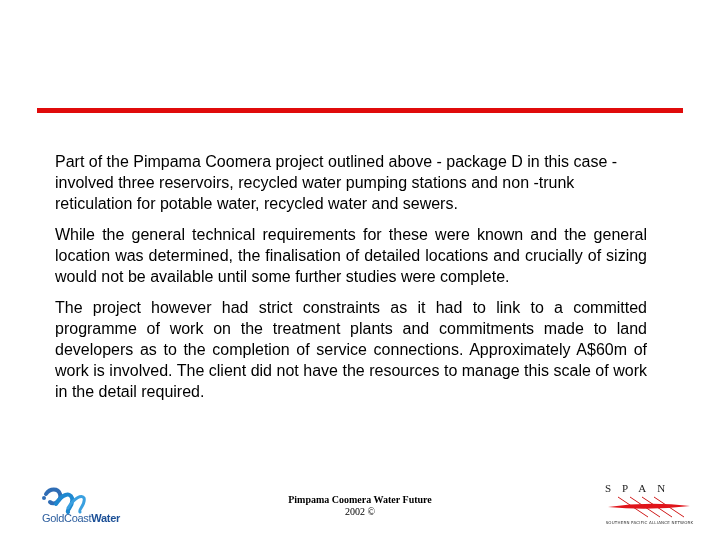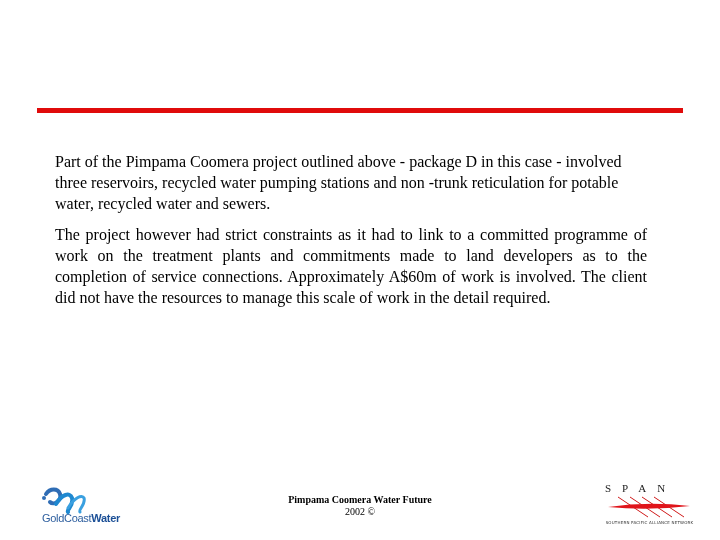--- a/index.html
+++ b/index.html
@@ -7,21 +7,21 @@
       width: 720px; height: 540px; background: #ffffff;
       position: relative; overflow: hidden;
       font-family: "Liberation Sans", sans-serif; color: #000;
     }
     .red-rule {
       position: absolute; left: 37px; top: 108px; width: 646px; height: 5px;
       background: #e00b0b;
     }
     .body-text {
       position: absolute; left: 55px; top: 151px; width: 592px;
-      font-size: 16px; line-height: 21px; font-family: Liberation Serif, serif;
+      font-size: 16px; line-height: 21px;
     }
     .para { margin: 0 0 10px 0; text-align: justify; }
     .para.left { text-align: left; }
     .footer-center {
       position: absolute; left: 240px; top: 494px; width: 240px;
       text-align: center; font-size: 10px; line-height: 12px;
       font-family: Liberation Serif, serif;
     }
     .footer-title { font-weight: bold; }
     .gcw-logo { position: absolute; left: 40px; top: 484px; width: 120px; height: 46px; }
@@ -41,20 +41,21 @@
       font-family: "DejaVu Sans", sans-serif;
     }
   </style>
 </head>
 <body>
 
 <div class="red-rule"></div>
 
 <div class="body-text">
   <p class="para left">Part of the Pimpama Coomera project outlined above  - package D in this case  - involved three reservoirs, recycled water pumping stations and non -trunk reticulation for potable water, recycled  water and sewers.</p>
+  <p class="para">While the general technical requirements for these were known and the general location was determined, the finalisation of detailed locations and crucially of sizing would not be available until some further studies were complete.</p>
   <p class="para">The project however had strict constraints as it had to link to a committed programme of work on the treatment plants and commitments made to land developers as to the completion of service connections. Approximately A$60m of work is involved. The client did not have the resources to manage this scale of work in the detail required.</p>
 </div>
 
 <svg class="gcw-logo" viewBox="0 0 120 46">
   <path d="M6 10 C10 4, 18 4, 20 10 C22 16, 14 22, 10 18" fill="none" stroke="#2f6db5" stroke-width="4" stroke-linecap="round"></path>
   <path d="M16 20 C22 10, 30 8, 32 14 C34 22, 26 26, 28 28" fill="none" stroke="#1e88d0" stroke-width="4" stroke-linecap="round"></path>
   <path d="M28 24 C34 14, 42 10, 44 14 C46 20, 38 26, 40 28" fill="none" stroke="#3aa0e0" stroke-width="3" stroke-linecap="round"></path>
   <circle cx="4" cy="14" r="2" fill="#2f6db5"></circle>
 </svg>
 <div class="gcw-text"><span>GoldCoast</span><b>Water</b></div>

